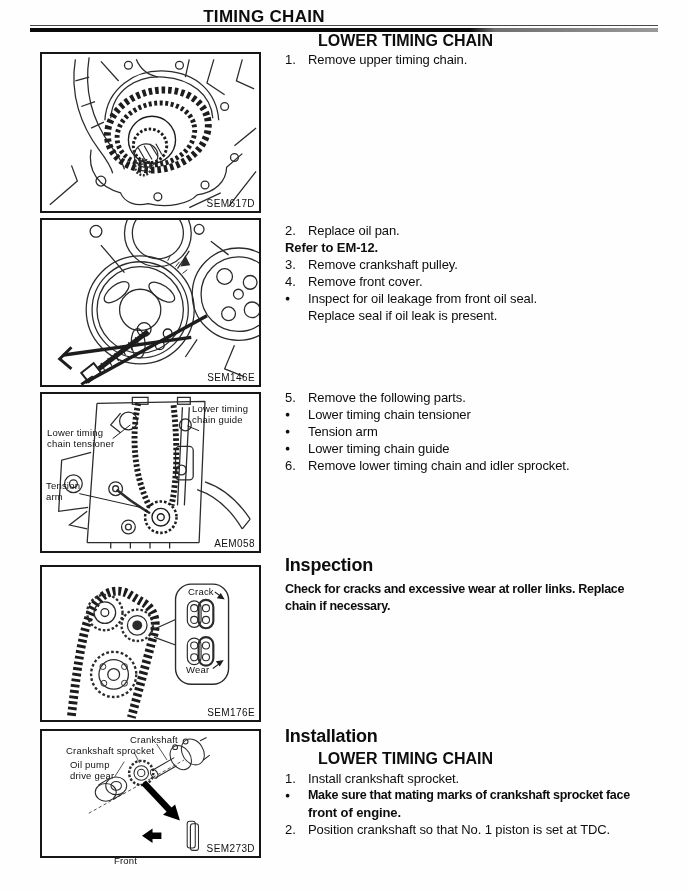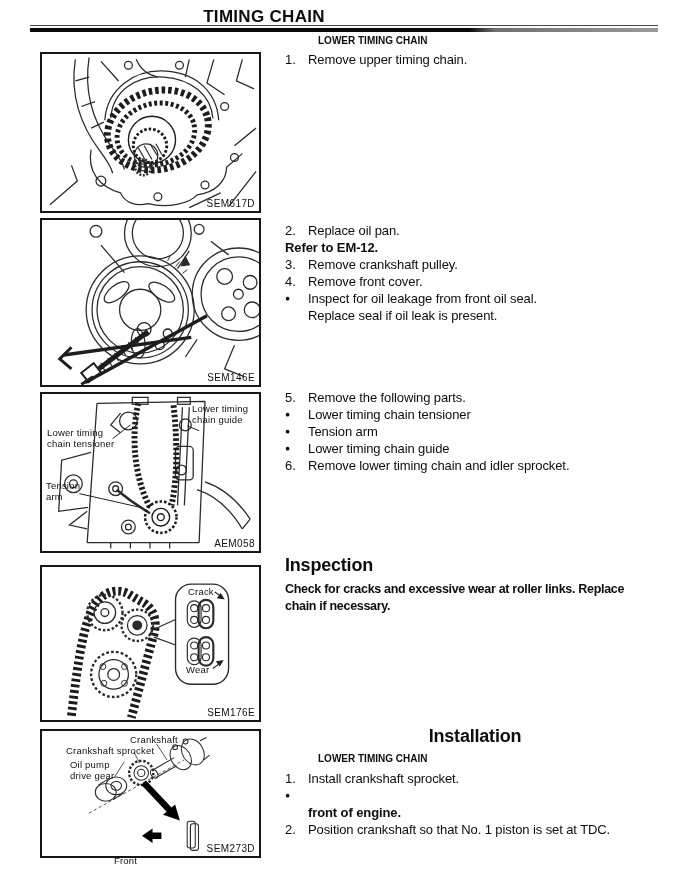--- a/index.html
+++ b/index.html
@@ -16,21 +16,21 @@
   .rule-thick { position:absolute; left:30px; top:28px; width:628px; height:4px;
     background:linear-gradient(to right,#0a0a0a 0%,#0a0a0a 70%,#6f6f6f 74%,#9a9a9a 100%); }
   
   .figbox { position:absolute; left:40px; width:221px; border:2px solid #161616; background:#fff; }
   .figbox svg { position:absolute; left:0; top:0; width:100%; height:100%; }
   .fig-code { position:absolute; right:4px; bottom:2px; font-size:10px; letter-spacing:.4px; color:#111; }
   .fig-label { position:absolute; font-size:9.5px; line-height:11px; color:#111; letter-spacing:.2px; }
   
   .tblock { position:absolute; left:285px; width:380px; }
   .sec-heading { font-size:18px; line-height:20px; font-weight:bold; letter-spacing:-.2px; margin-bottom:5px; }
-  .sub-heading { font-size:10px; line-height:15px; font-weight:bold; margin-bottom:3px;padding-left:33px; }
+  .sub-heading { font-size:16px; line-height:15px; font-weight:bold; margin-bottom:3px;padding-left:33px; }
   .row { display:flex; font-size:13px; line-height:17px; letter-spacing:-.1px; }
   .row .m { width:23px; flex:none; }
   .row.bul .m { font-size:8.5px; line-height:17px; }
   .line { font-size:13px; line-height:17px; letter-spacing:-.1px; }
   .indent { margin-left:23px; }
   .b { font-weight:bold; }
   .cond { font-size:12.5px; letter-spacing:-.3px; white-space:nowrap; }
 </style>
 </head>
 <body>
@@ -299,28 +299,29 @@
     </div>
   </section>
 
   <section class="tblock" style="top:555px;">
     <h2 class="sec-heading" style="margin-bottom:6px;">Inspection</h2>
     <div class="line b cond">Check for cracks and excessive wear at roller links. Replace</div>
     <div class="line b cond">chain if necessary.</div>
   </section>
 
   <section class="tblock" style="top:726px;">
-    <h2 class="sec-heading" style="text-align:center;">Installation</h2>
+    <h2 class="sec-heading" style="">Installation</h2>
     <h3 class="sub-heading" style="margin-bottom:4px;">LOWER TIMING CHAIN</h3>
     <div class="row">
       <span class="m">1.</span>
       <span>Install crankshaft sprocket.</span>
     </div>
     <div class="row bul">
       <span class="m">●</span>
+      <span class="b cond">Make sure that mating marks of crankshaft sprocket face</span>
     </div>
     <div class="line b indent">front of engine.</div>
     <div class="row">
       <span class="m">2.</span>
       <span>Position crankshaft so that No. 1 piston is set at TDC.</span>
     </div>
   </section>
 
 </div>
 

